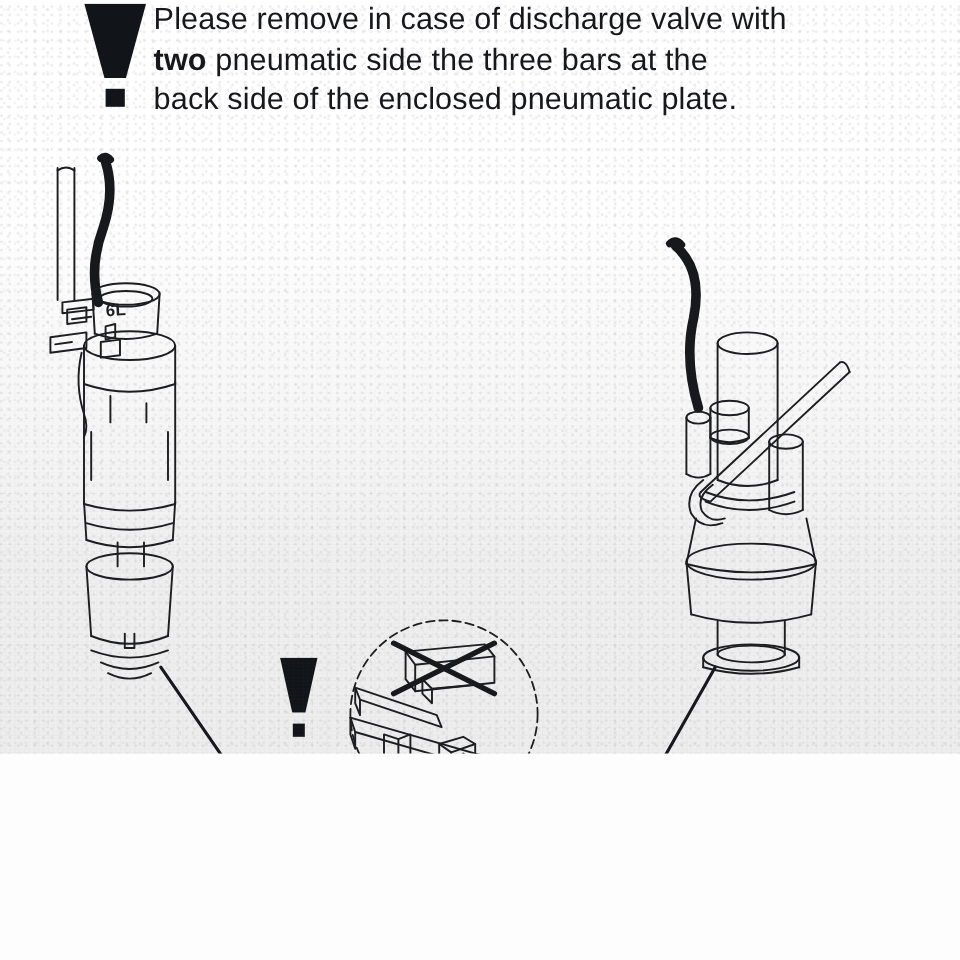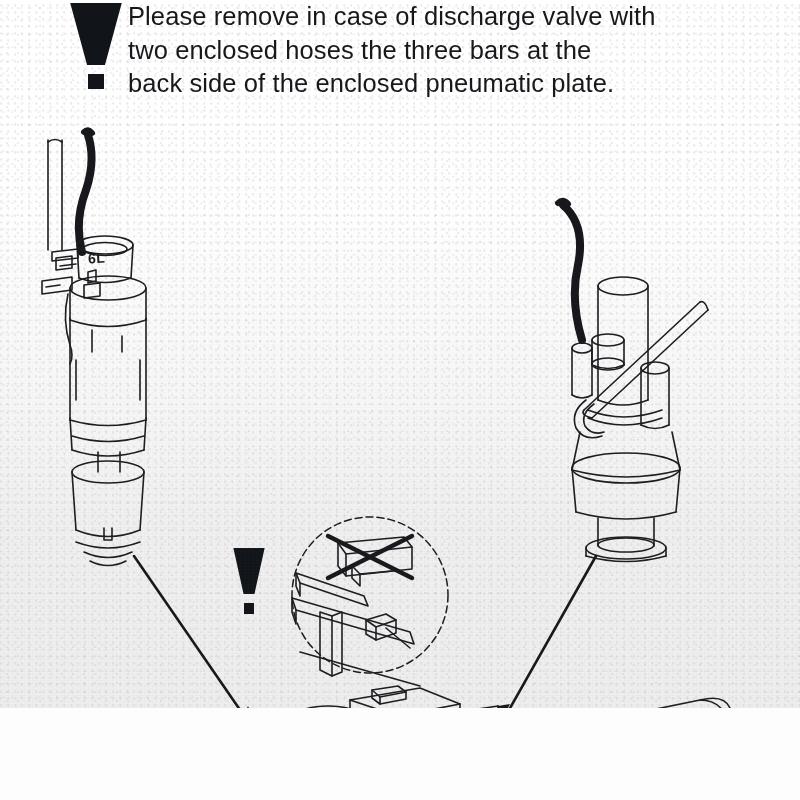--- a/index.html
+++ b/index.html
@@ -3,21 +3,21 @@
 <meta charset="utf-8">
 <style>
   html,body{margin:0;padding:0;}
   body{
     width:800px;height:800px;overflow:hidden;
     background:#fdfdfd;
     font-family:"Liberation Sans", sans-serif;
     color:#1a1a1a;
   }
   #page{
-    position:relative;width:800px;height:708px;overflow:hidden;
+    position:relative;width:800px;height:628px;overflow:hidden;
     background:
       radial-gradient(circle at 18% 78%, rgba(175,175,178,.22) 0 1px, transparent 1.4px),
       radial-gradient(circle at 62% 88%, rgba(170,170,176,.20) 0 1px, transparent 1.4px),
       radial-gradient(circle at 38% 62%, rgba(180,180,185,.16) 0 1px, transparent 1.4px),
       linear-gradient(180deg,#ffffff 0%,#fefefe 30%,#f7f6f6 58%,#f1f0f0 74%,#efeeee 100%);
     background-size:7px 7px, 11px 9px, 9px 13px, 100% 100%;
   }
   
   #grain{
     position:absolute;inset:0;pointer-events:none;
@@ -38,21 +38,21 @@
     clip-path:polygon(4% 0%, 96% 0%, 66% 100%, 34% 100%);
   }
   .bang-dot{
     position:absolute;left:36%;bottom:2px;width:28%;height:15px;background:#111418;
   }
   #headline{
     position:absolute;left:128px;top:0px;width:660px;
     font-size:25.5px;line-height:33.5px;letter-spacing:.1px;
     color:#16181b;font-weight:400;
   }
-  #headline b{font-weight:400;}
+  #headline b{font-weight:700;}
 
   
   #art{position:absolute;left:0;top:0;width:800px;height:800px;}
   #art svg{display:block;}
 
   .lbl{
     position:absolute;font-family:"Liberation Sans", sans-serif;
     color:#1b1d20;
   }
   #label-6l{
@@ -74,21 +74,21 @@
 
 <div id="page">
 
   <div id="header">
     <div id="warn-top">
       <div class="bang-body"></div>
       <div class="bang-dot"></div>
     </div>
     <div id="headline">
       <div>Please remove in case of discharge valve with</div>
-      <div><b>two</b><span> enclosed hoses the three bars at the</span></div>
+      <div><b>two</b><span> pneumatic side the three bars at the</span></div>
       <div>back side of the enclosed pneumatic plate.</div>
     </div>
   </div>
 
   <div id="art">
   <svg width="800" height="800" viewBox="0 0 800 800" xmlns="http://www.w3.org/2000/svg" fill="none" stroke="#1b1d20" stroke-width="1.6" stroke-linecap="round" stroke-linejoin="round">
 
     <g>
 
       <g>

